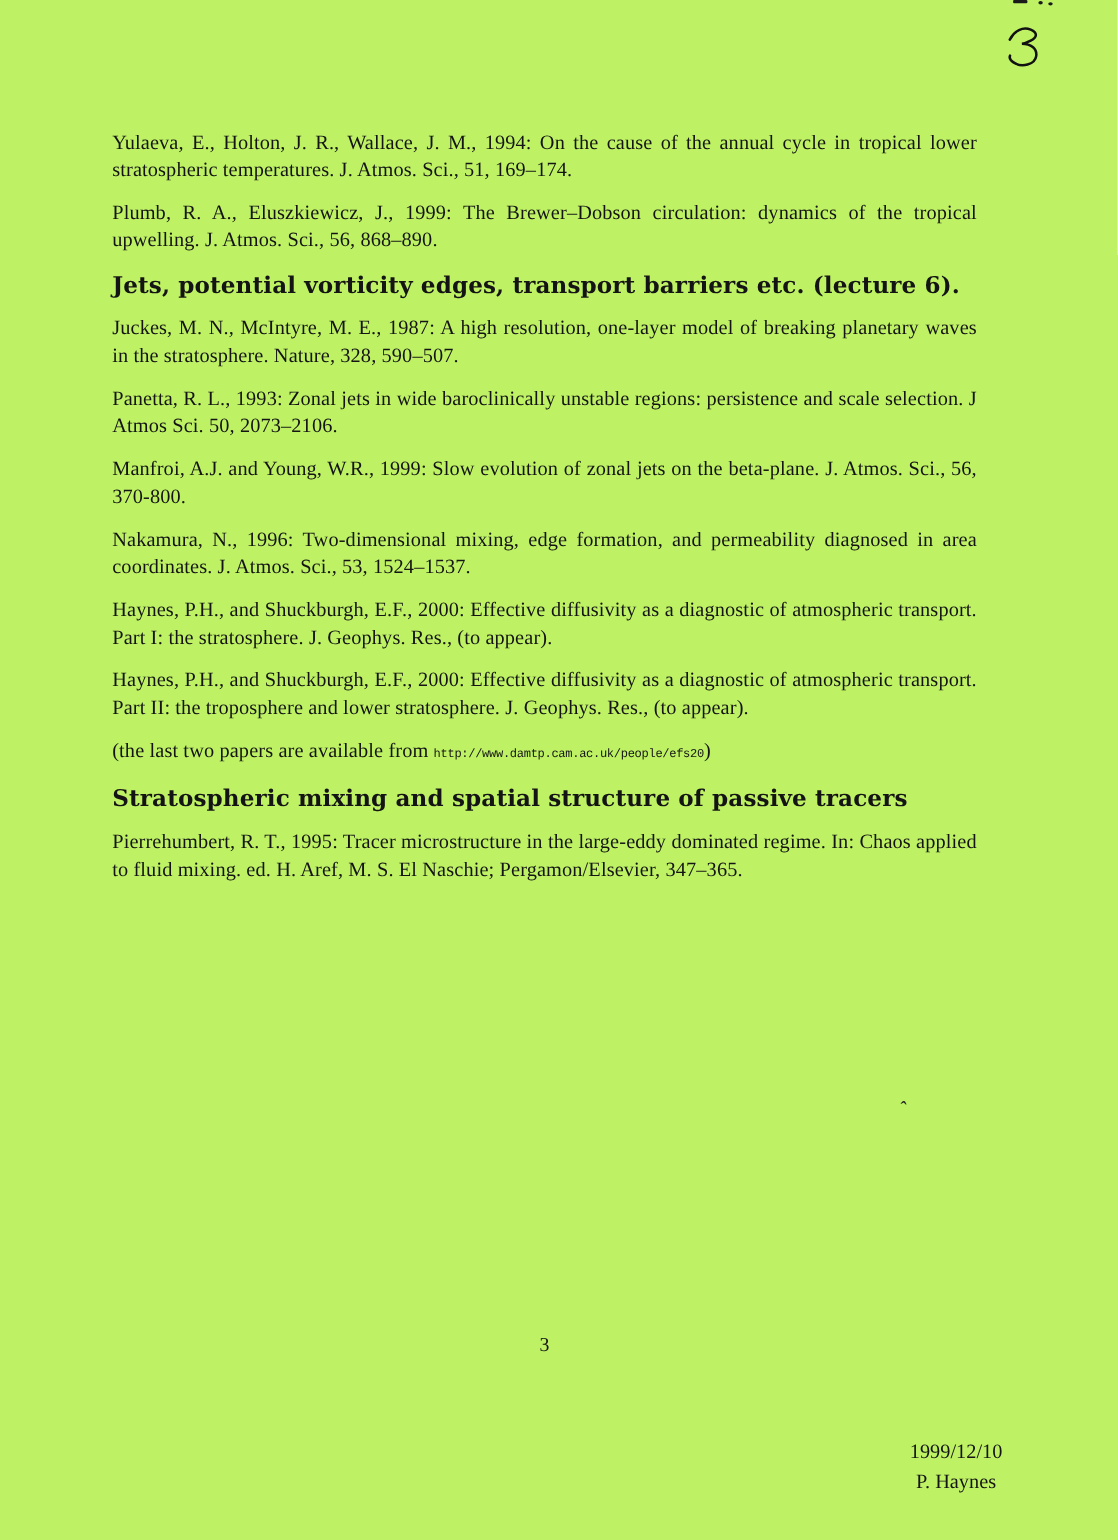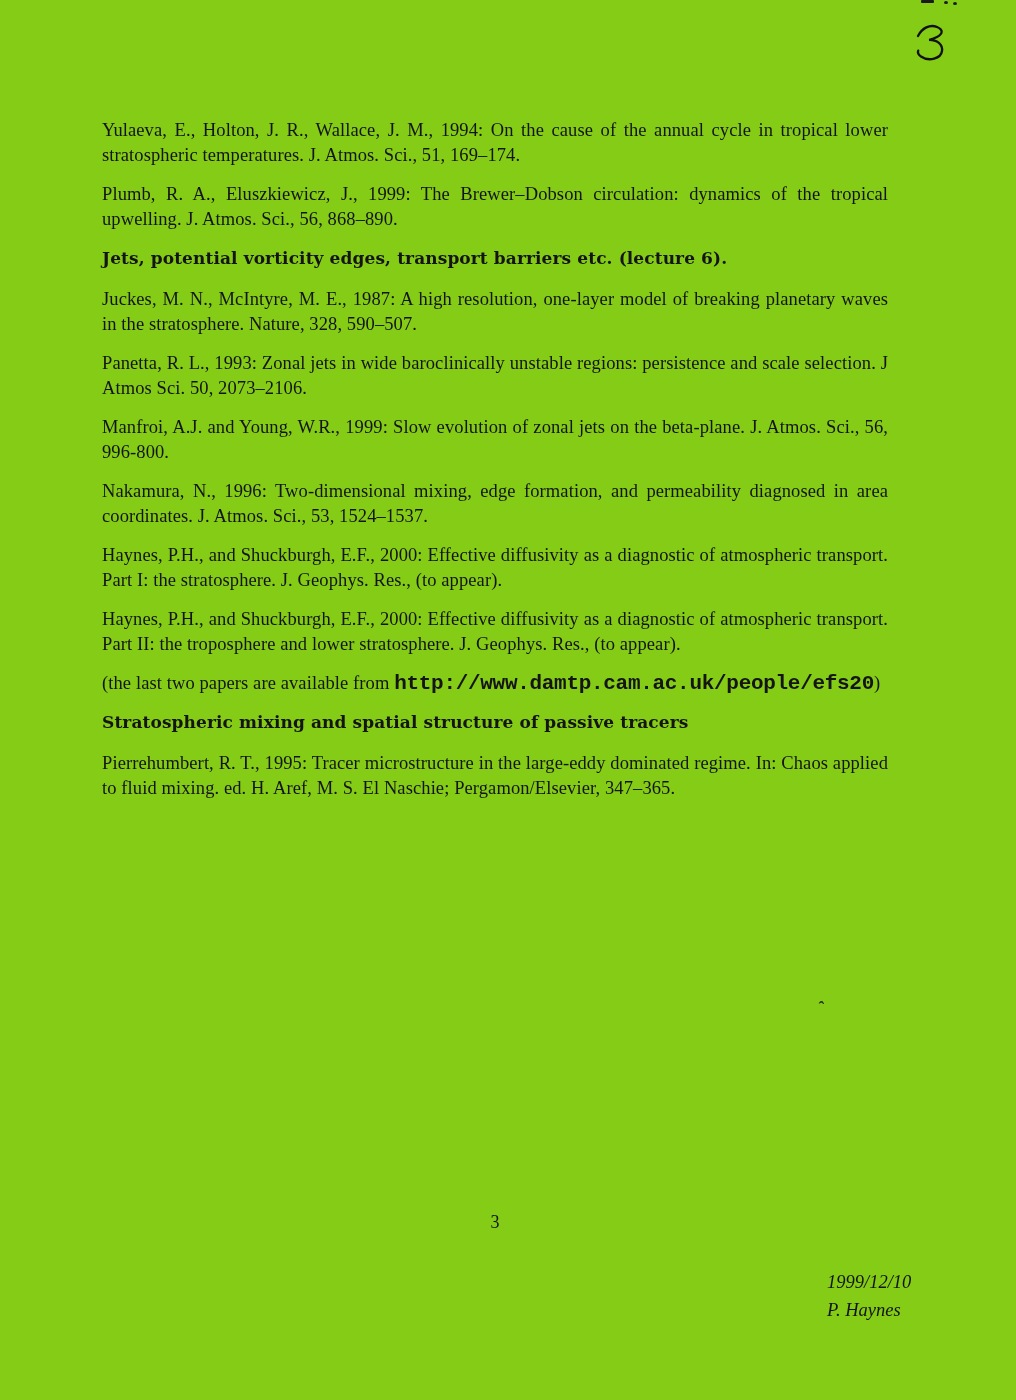--- a/index.html
+++ b/index.html
@@ -11,65 +11,64 @@
     position: relative;
     width: 1016px;
     height: 1400px;
     overflow: hidden;
     font-family: "Liberation Serif", serif;
     color: #141414;
   }
   .page {
     position: absolute;
     inset: 0;
-    background: #84cc16;
+    background: #bef264;
   }
   .content {
     position: absolute;
     left: 102px;
     top: 118px;
     width: 786px;
   }
   p.ref {
     font-size: 18.5px;
     line-height: 25px;
     text-align: justify;
     margin: 0 0 14px 0;
     letter-spacing: 0.1px;
   }
   p.heading {
     font-family: "DejaVu Serif", serif;
     font-weight: bold;
-    font-size: 17px;
+    font-size: 21px;
     line-height: 25px;
     margin: 4px 0 16px 0;
     letter-spacing: 0.1px;
   }
   .mono {
     font-family: "Liberation Mono", "DejaVu Sans Mono", monospace;
-    font-size: 21px;
-    font-weight: bold;
+    font-size: 11px;
+    font-weight: normal;
     letter-spacing: -0.3px;
   }
   .page-number {
     position: absolute;
     top: 1212px;
     left: 102px;
     width: 786px;
     text-align: center;
     font-size: 18px;
   }
   .footer-block {
     position: absolute;
     left: 827px;
-    top: 1268px;
+    top: 1306px;
     font-size: 18.5px;
     line-height: 28px;
-    text-align: left;
-    font-style: italic;
+    text-align: center;
   }
   .hw3 {
     position: absolute;
     left: 914px;
     top: 22px;
     width: 36px;
     height: 40px;
   }
   .edge-dash {
     position: absolute;
@@ -123,21 +122,21 @@
   </svg>
 
   <div class="content">
     <p class="ref">Yulaeva, E., Holton, J. R., Wallace, J. M., 1994: On the cause of the annual cycle in tropical lower stratospheric temperatures. J. Atmos. Sci., 51, 169–174.</p>
     <p class="ref">Plumb, R. A., Eluszkiewicz, J., 1999: The Brewer–Dobson circulation: dynamics of the tropical upwelling. J. Atmos. Sci., 56, 868–890.</p>
 
     <p class="heading">Jets, potential vorticity edges, transport barriers etc. (lecture 6).</p>
 
     <p class="ref">Juckes, M. N., McIntyre, M. E., 1987: A high resolution, one-layer model of breaking planetary waves in the stratosphere. Nature, 328, 590–507.</p>
     <p class="ref">Panetta, R. L., 1993: Zonal jets in wide baroclinically unstable regions: persistence and scale selection. J Atmos Sci. 50, 2073–2106.</p>
-    <p class="ref">Manfroi, A.J. and Young, W.R., 1999: Slow evolution of zonal jets on the beta-plane. J. Atmos. Sci., 56, 996-800.</p>
+    <p class="ref">Manfroi, A.J. and Young, W.R., 1999: Slow evolution of zonal jets on the beta-plane. J. Atmos. Sci., 56, 370-800.</p>
     <p class="ref">Nakamura, N., 1996: Two-dimensional mixing, edge formation, and permeability diagnosed in area coordinates. J. Atmos. Sci., 53, 1524–1537.</p>
     <p class="ref">Haynes, P.H., and Shuckburgh, E.F., 2000: Effective diffusivity as a diagnostic of atmospheric transport. Part I: the stratosphere. J. Geophys. Res., (to appear).</p>
     <p class="ref">Haynes, P.H., and Shuckburgh, E.F., 2000: Effective diffusivity as a diagnostic of atmospheric transport. Part II: the troposphere and lower stratosphere. J. Geophys. Res., (to appear).</p>
 
     <p class="ref"><span>(the last two papers are available from </span><span class="mono">http://www.damtp.cam.ac.uk/people/efs20</span><span>)</span></p>
 
     <p class="heading">Stratospheric mixing and spatial structure of passive tracers</p>
 
     <p class="ref">Pierrehumbert, R. T., 1995: Tracer microstructure in the large-eddy dominated regime. In: Chaos applied to fluid mixing. ed. H. Aref, M. S. El Naschie; Pergamon/Elsevier, 347–365.</p>
   </div>

